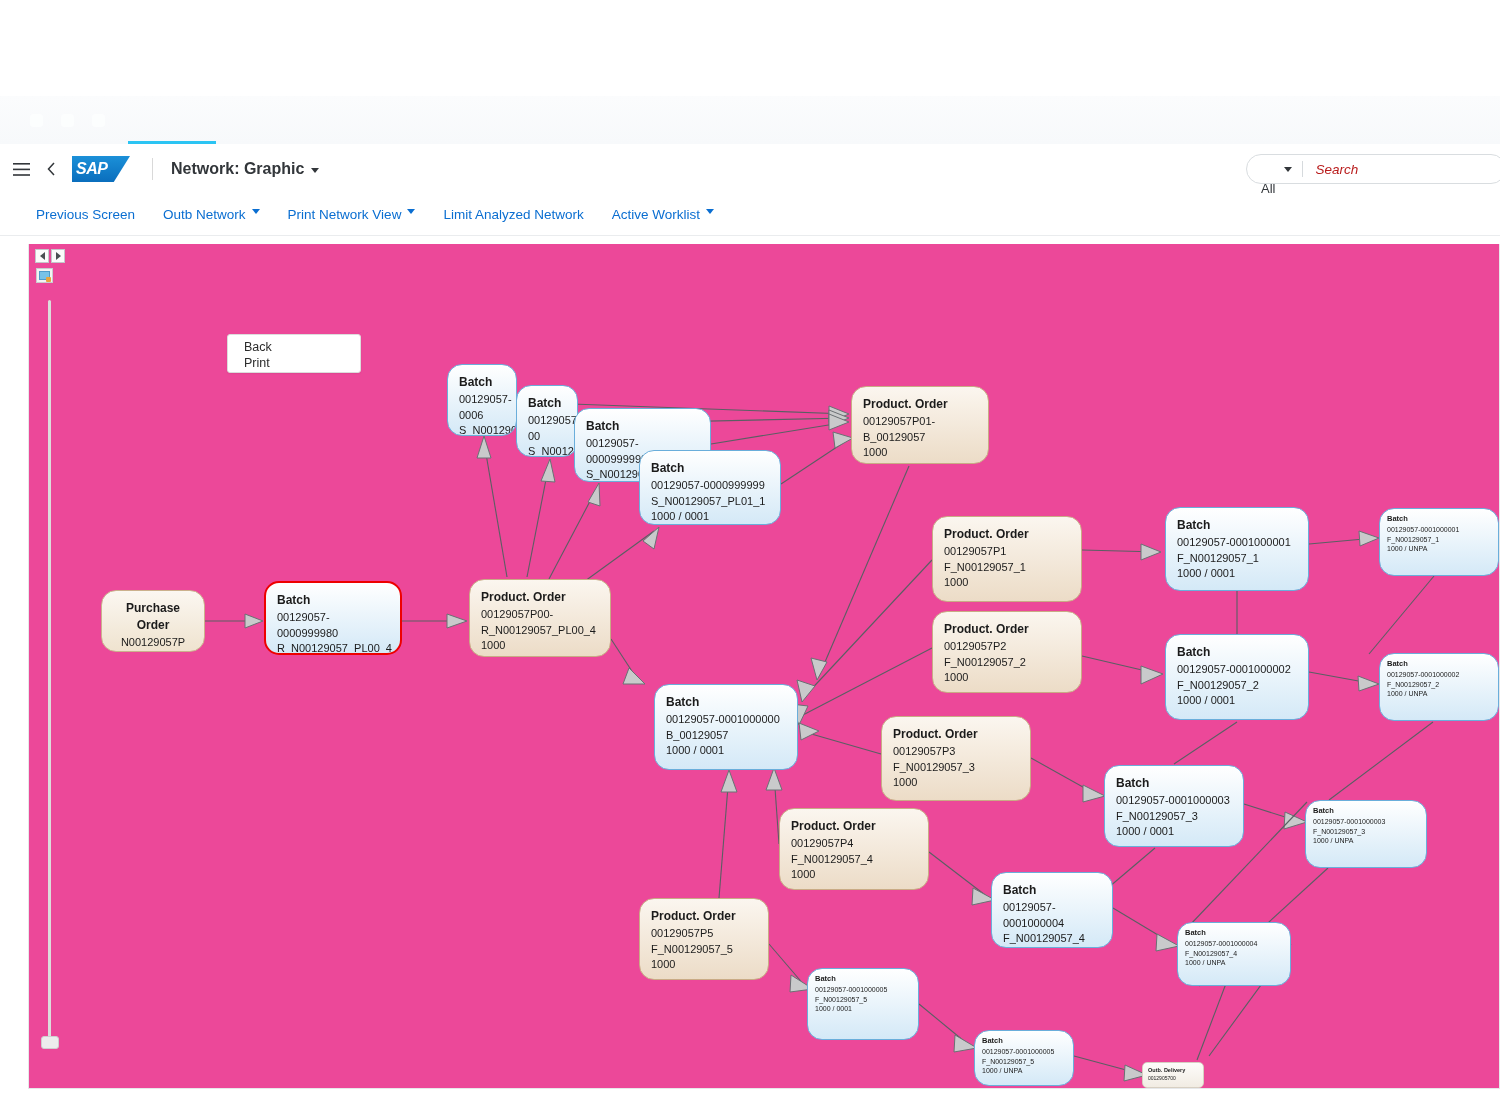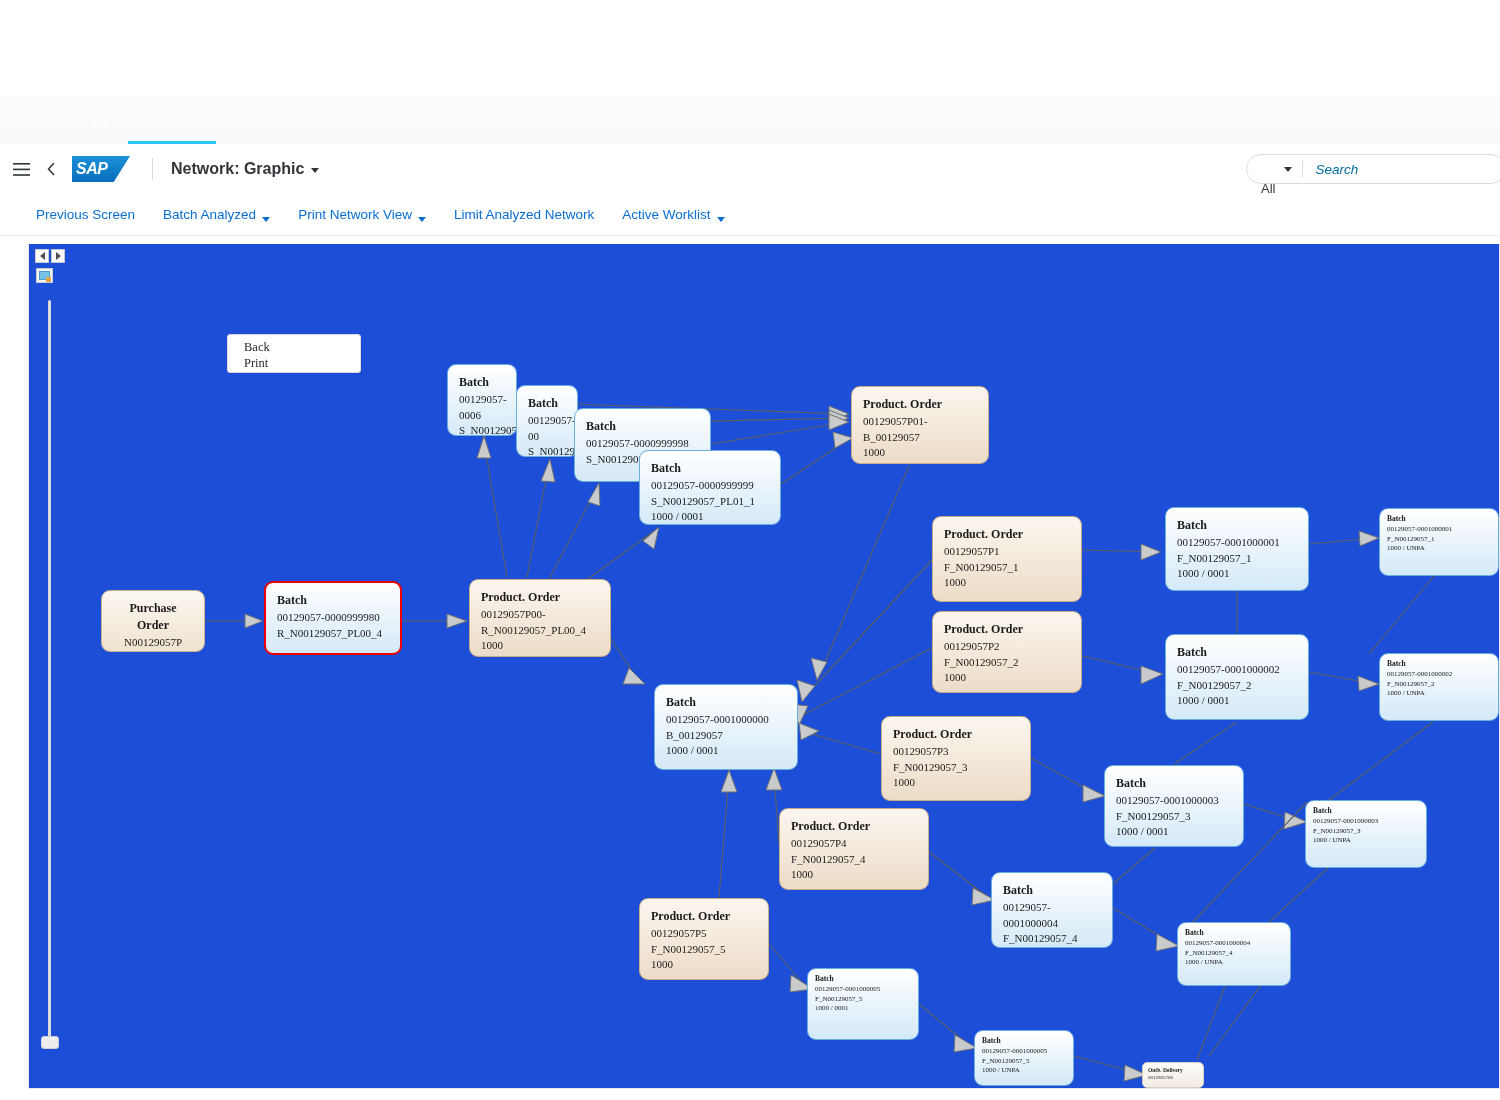--- a/index.html
+++ b/index.html
@@ -65,43 +65,42 @@
   }
   .shell-right { margin-left:auto; display:flex; align-items:center; padding-right:0px; }
   .searchbox {
     display:flex; align-items:center; height:30px; min-width:260px;
     border:1px solid #d9dde0; border-radius:16px; background:#fff;
     padding: 0 14px; margin-right:-6px;
   }
   .searchbox .all { font-size:13px; color:#32363a;margin-top:38px; }
   .searchbox .sc { margin: 0 10px 0 9px; }
   .searchbox .vdiv { width:1px;height:16px;background:#d6dadd; margin-right:12px; }
-  .searchbox .ph { font-size:13.5px; color:#0369a1; font-style: italic; }
+  .searchbox .ph { font-size:13.5px; color:#b91c1c; font-style: italic; }
 
   
   .toolbar {
     position:absolute; left:0; top:194px; width:1500px; height:42px;
     background:#fff; border-bottom:1px solid #eaecee;
     display:flex; align-items:center; padding-left:36px; gap:28px;
   }
   .tb-item {
     font-size:13.5px; color:#0a6ed1; cursor:pointer;
-    display:flex; align-items:flex-end; gap:6px; white-space:nowrap;
+    display:flex; align-items:flex-start; gap:6px; white-space:nowrap;
   }
   .caret-blue {
     width:0;height:0;border-left:4px solid transparent;border-right:4px solid transparent;
     border-top:5px solid #0a6ed1; display:inline-block; margin-top:2px;
   }
 
   
   .canvas {
     position:absolute; left:28px; top:244px; width:1472px; height:845px;
-    background:#1d4ed8; border:1px solid #e6e8ea; border-top:none;
+    background:#ec4899; border:1px solid #e6e8ea; border-top:none;
     overflow:hidden;
-    font-family:Liberation Serif, serif;
   }
   .canvas-inner { position:absolute; inset:0; }
 
   
   .navbtns { position:absolute; left:6px; top:5px; display:flex; gap:2px; }
   .navbtn {
     width:14px;height:14px;border:1px solid #c4c8cb;background:#fbfbfb;
     display:flex;align-items:center;justify-content:center;cursor:pointer;
   }
   .tri-l{width:0;height:0;border-top:4px solid transparent;border-bottom:4px solid transparent;border-right:5px solid #4a4f52;}
@@ -129,21 +128,21 @@
     padding:4px 0 0 16px;
   }
   .ctxbox div { font-size:12.5px; color:#2b2b2b; line-height:16px; cursor:pointer; }
 
   
   svg.edges { position:absolute; left:0; top:0; width:1472px; height:845px; pointer-events:none; }
   .edge { stroke:#5a5f63; stroke-width:1.1; fill:none; }
   .arrow { fill:#c9cacb; stroke:#6b7074; stroke-width:1; }
 
   .node {
-    position:absolute; border-radius:9px; padding:9px 11px 8px 11px;
+    position:absolute; border-radius:15px; padding:9px 11px 8px 11px;
     font-size:11px; line-height:15.5px; color:#1b1b1b; overflow:hidden;
     cursor:pointer;
   }
   .node .ttl { font-weight:bold; font-size:12px; line-height:17px; margin-bottom:1px; }
   .node.batch {
     background:linear-gradient(180deg,#ffffff 0%, #d4e9f7 100%);
     border:1.4px solid #6aaedb;
   }
   .node.porder {
     background:linear-gradient(180deg,#fbf6ef 0%, #ecdcc7 100%);
@@ -207,21 +206,21 @@
         <span class="ph">Search</span>
       </div>
     </div>
   </div>
 
   <div class="toolbar" id="toolbar">
       <div class="tb-item">
         <span>Previous Screen</span>
       </div>
       <div class="tb-item">
-        <span>Batch Analyzed</span>
+        <span>Outb Network</span>
         <i class="caret-blue"></i>
       </div>
       <div class="tb-item">
         <span>Print Network View</span>
         <i class="caret-blue"></i>
       </div>
       <div class="tb-item">
         <span>Limit Analyzed Network</span>
       </div>
       <div class="tb-item">

